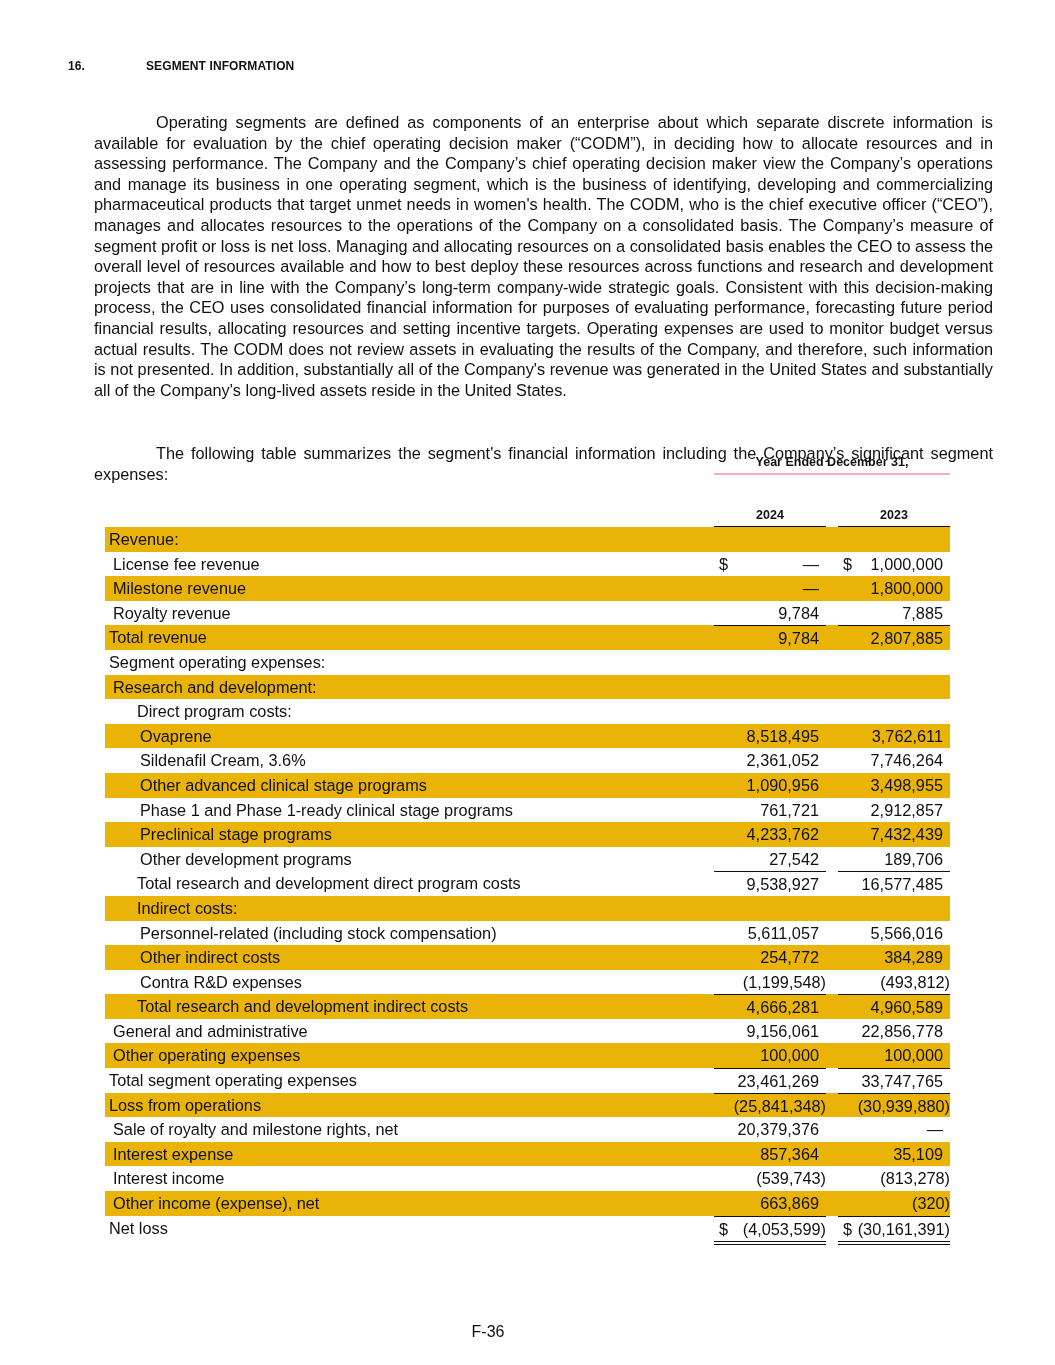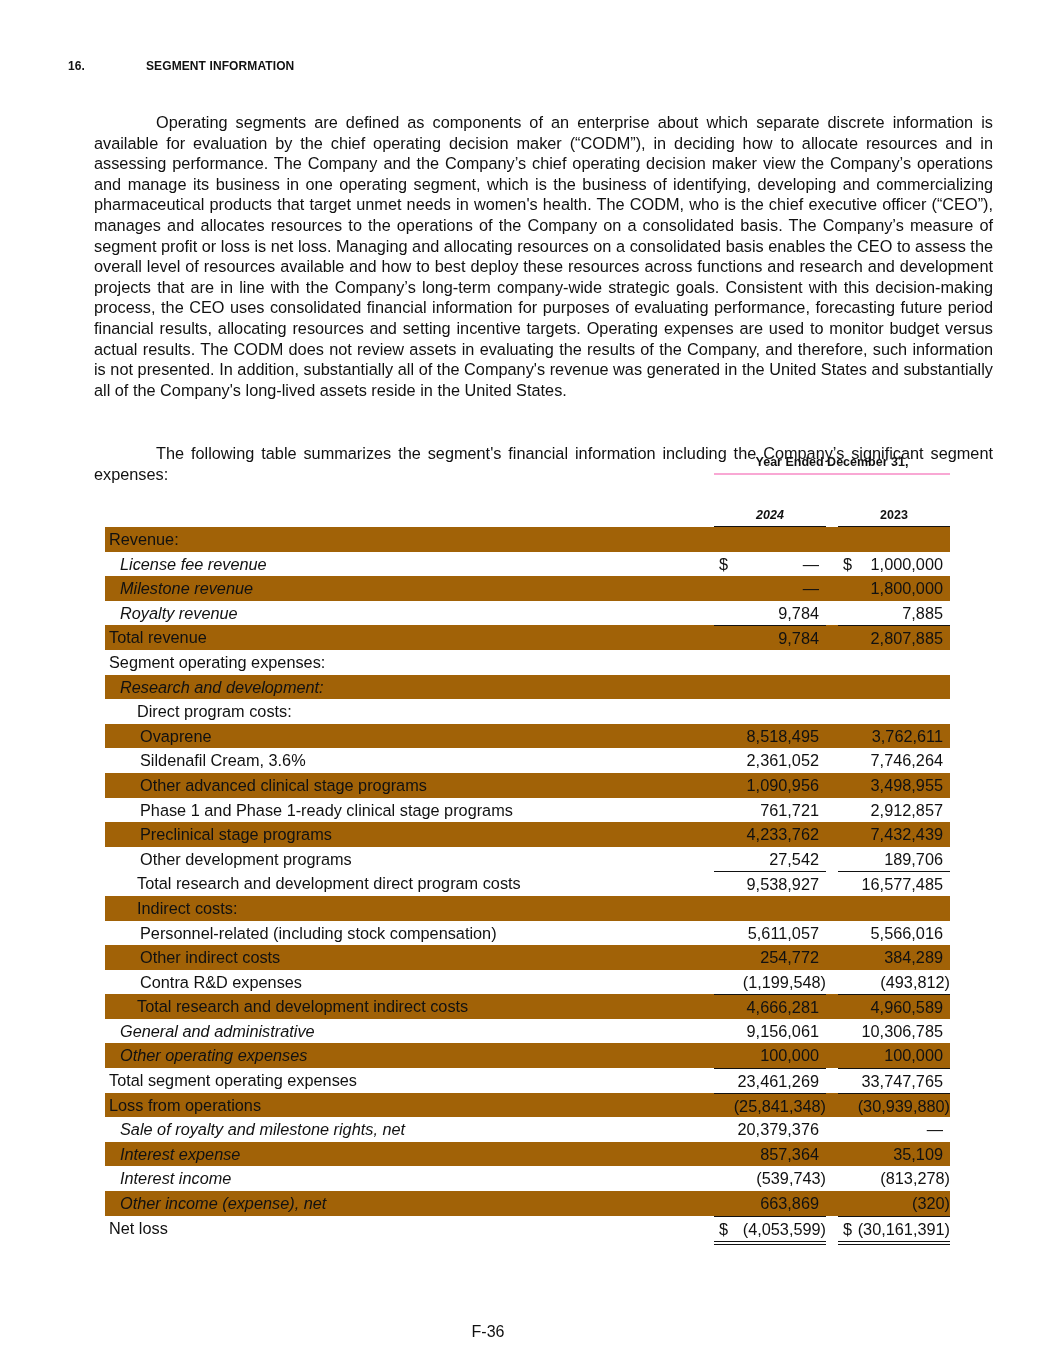--- a/index.html
+++ b/index.html
@@ -23,30 +23,30 @@
   .hdr-group {
     position: absolute; left: 714px; width: 236px; top: 455px;
     text-align: center; font-size: 12.5px; font-weight: bold;
     padding-bottom: 4px; border-bottom: 2px solid #f9a8d4;
   }
   .hdr-year {
     position: absolute; top: 508px; width: 112px;
     text-align: center; font-size: 12.5px; font-weight: bold;
     padding-bottom: 4px; border-bottom: 2px solid #111;
   }
-  .hdr-2024 { left: 714px; font-style: italic; }
+  .hdr-2024 { left: 714px; }
   .hdr-2023 { left: 838px; }
 
   .tbl { position: absolute; left: 105px; top: 527px; width: 845px; }
   .row {
     position: relative; height: 24.6px; font-size: 16.3px; line-height: 24.6px;
   }
-  .row.shade { background: #a16207; }
+  .row.shade { background: #eab308; }
   .row .lbl { position: absolute; left: 4px; white-space: nowrap; }
-  .row.i1 .lbl { left: 15px; font-style: italic; }
+  .row.i1 .lbl { left: 8px; }
   .row.i2 .lbl { left: 32px; }
   .row.i3 .lbl { left: 35px; }
   .cell {
     position: absolute; top: 0; height: 100%; width: 112px;
     box-sizing: border-box;
   }
   .c24 { left: 609px; }
   .c23 { left: 733px; }
   .cell .dol { position: absolute; left: 5px; }
   .cell .val { position: absolute; right: 7px; }
@@ -259,21 +259,21 @@
       <div class="cell c23 top-line">
         <span class="val">4,960,589</span>
       </div>
     </div>
     <div class="row i1">
       <span class="lbl">General and administrative</span>
       <div class="cell c24">
         <span class="val">9,156,061</span>
       </div>
       <div class="cell c23">
-        <span class="val">10,306,785</span>
+        <span class="val">22,856,778</span>
       </div>
     </div>
     <div class="row i1 shade">
       <span class="lbl">Other operating expenses</span>
       <div class="cell c24">
         <span class="val">100,000</span>
       </div>
       <div class="cell c23">
         <span class="val">100,000</span>
       </div>

